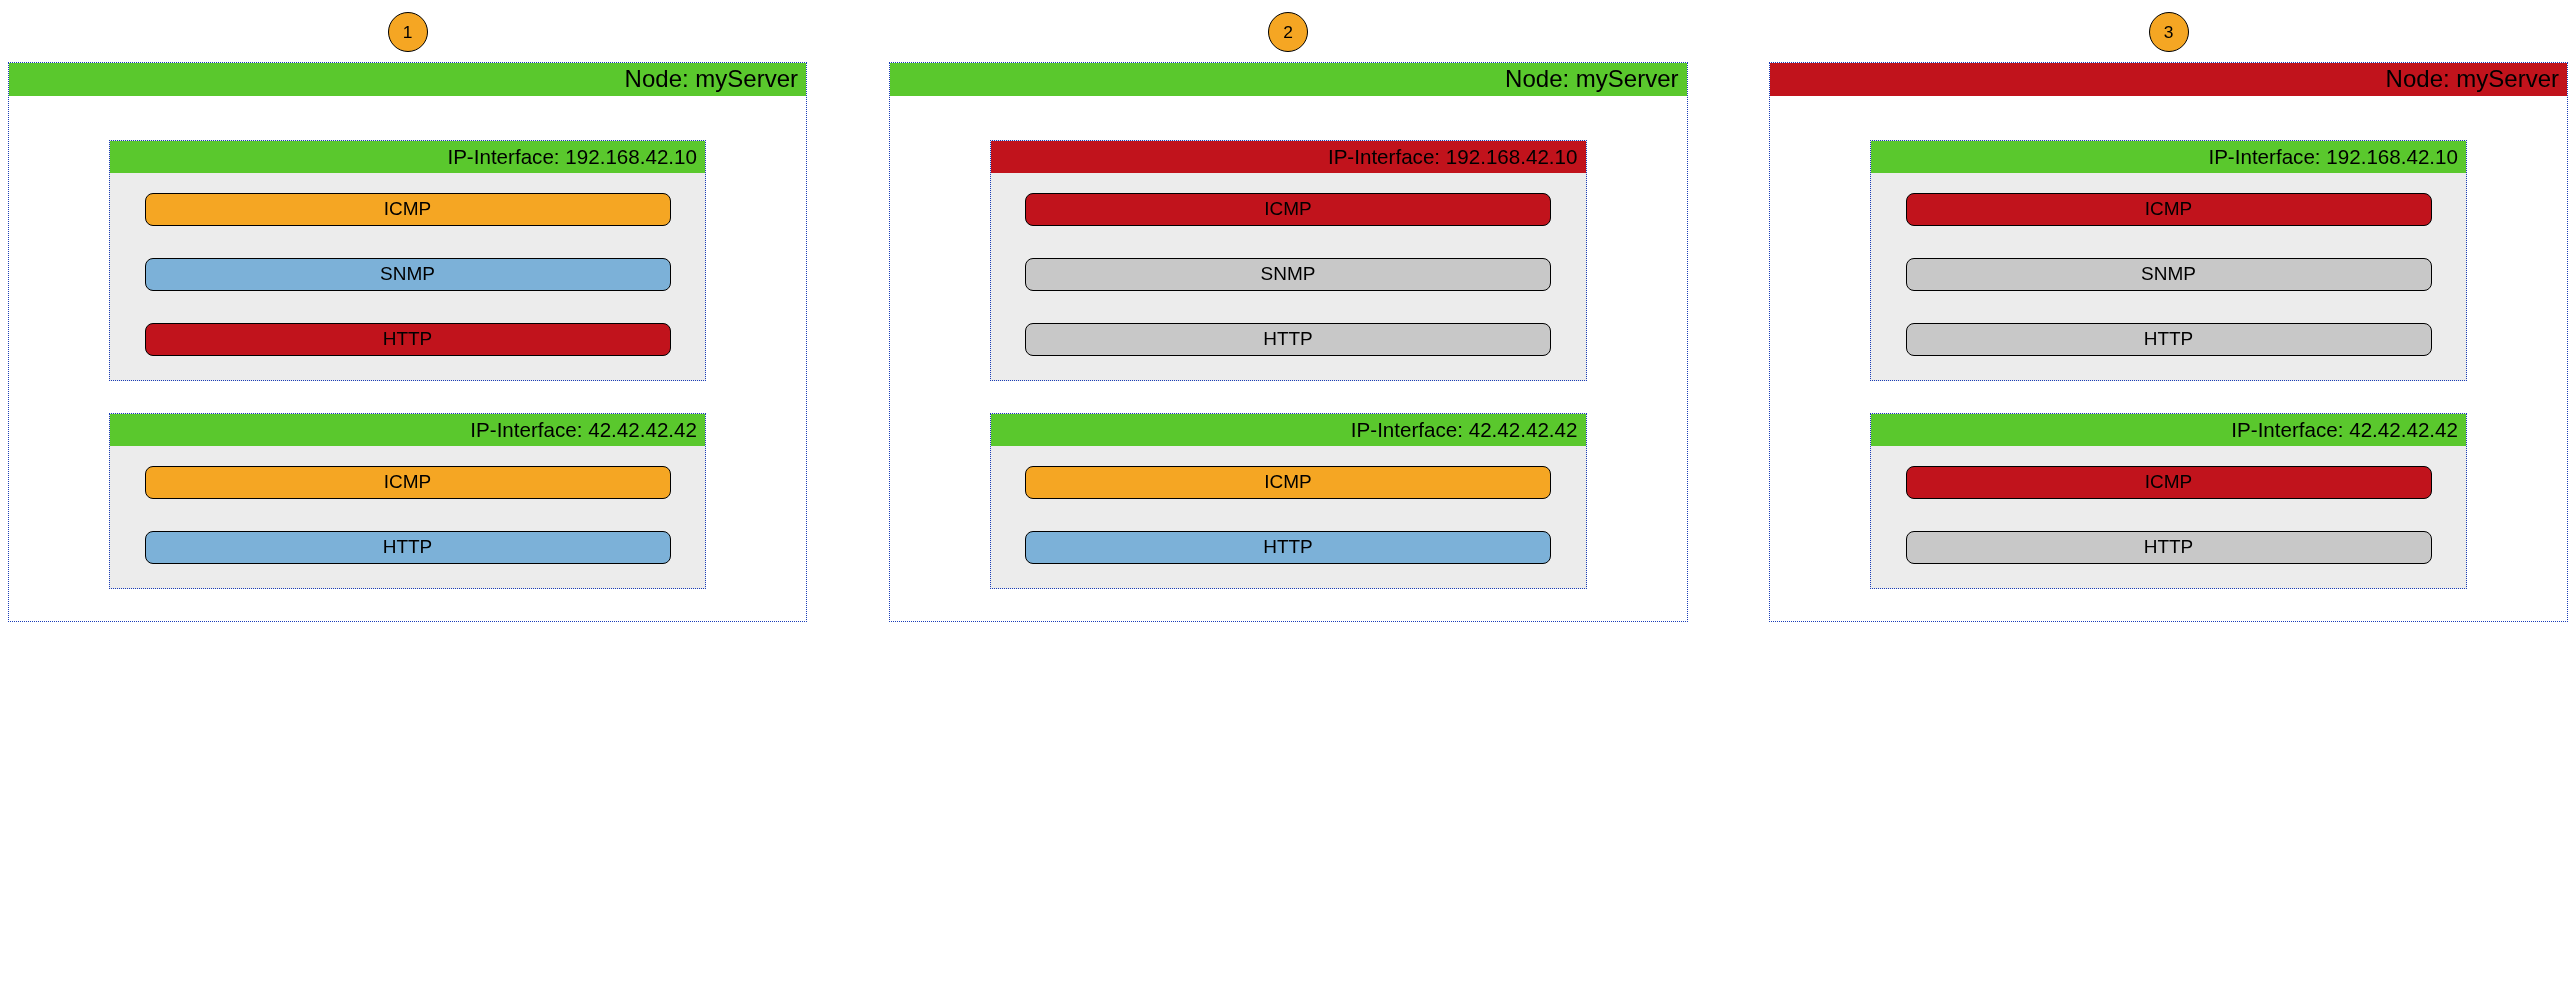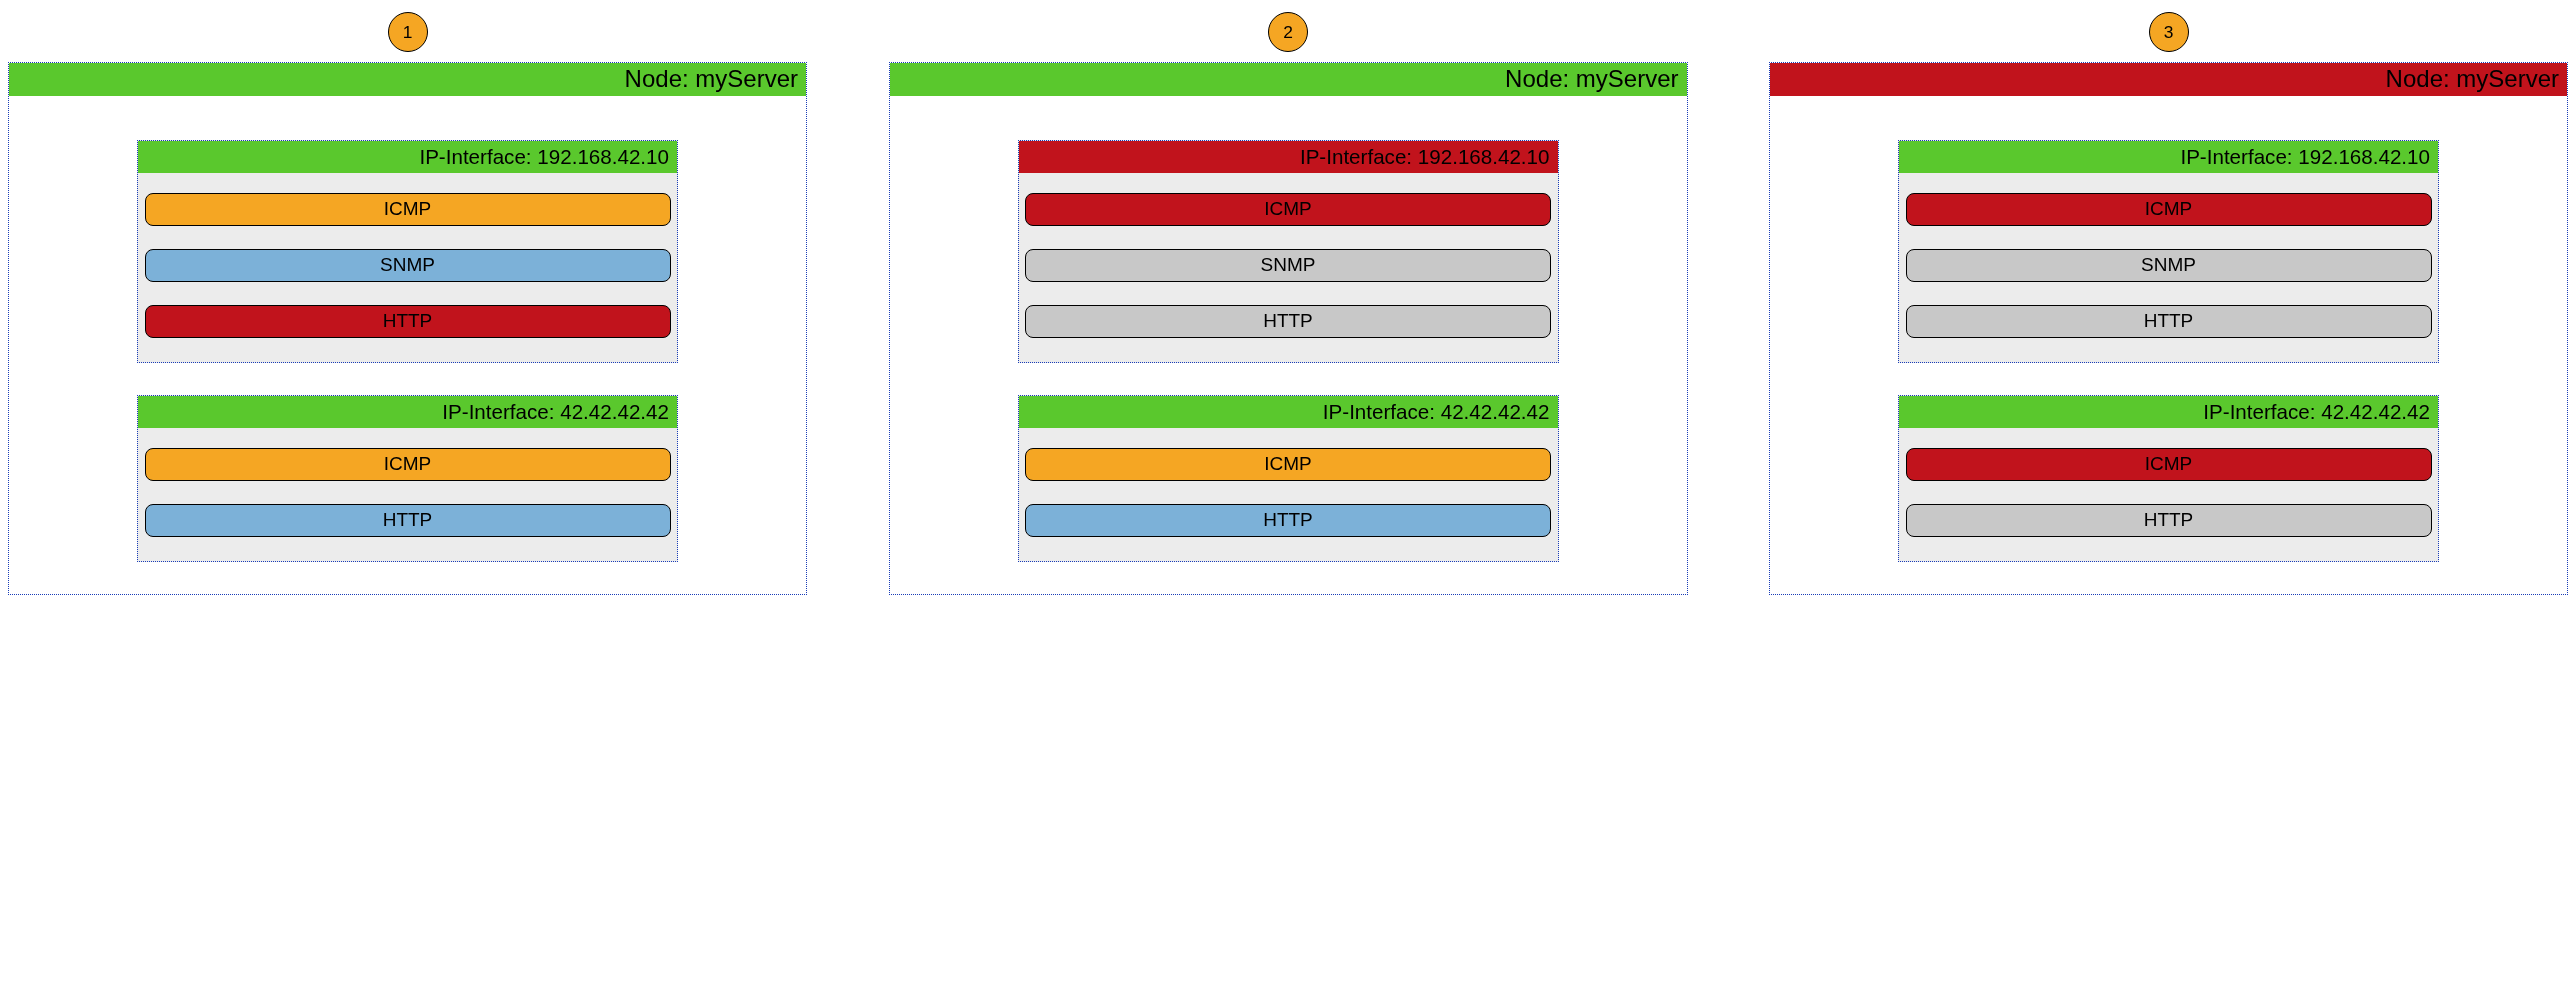--- a/index.html
+++ b/index.html
@@ -52,39 +52,39 @@
     font-size: 24px;
   }
   .iface-wrap {
     display: flex;
     flex-direction: column;
     align-items: center;
     gap: 32px;
     margin-top: 44px;
   }
   .iface-box {
-    width: 541px;
+    width: 597px;
     background: #ececec;
     border: 1.2px dotted #1a3db8;
     box-sizing: border-box;
     padding-bottom: 24px;
   }
   .iface-header {
     height: 32px;
     display: flex;
     align-items: center;
     justify-content: flex-end;
     padding: 0 8px;
     font-size: 20.6px;
   }
   .svc-list {
     display: flex;
     flex-direction: column;
     align-items: center;
-    gap: 23px;
+    gap: 32px;
     margin-top: 20px;
   }
   .svc {
     width: 526px;
     height: 33px;
     border-radius: 8px;
     border: 1.2px solid #000;
     display: flex;
     align-items: center;
     justify-content: center;

